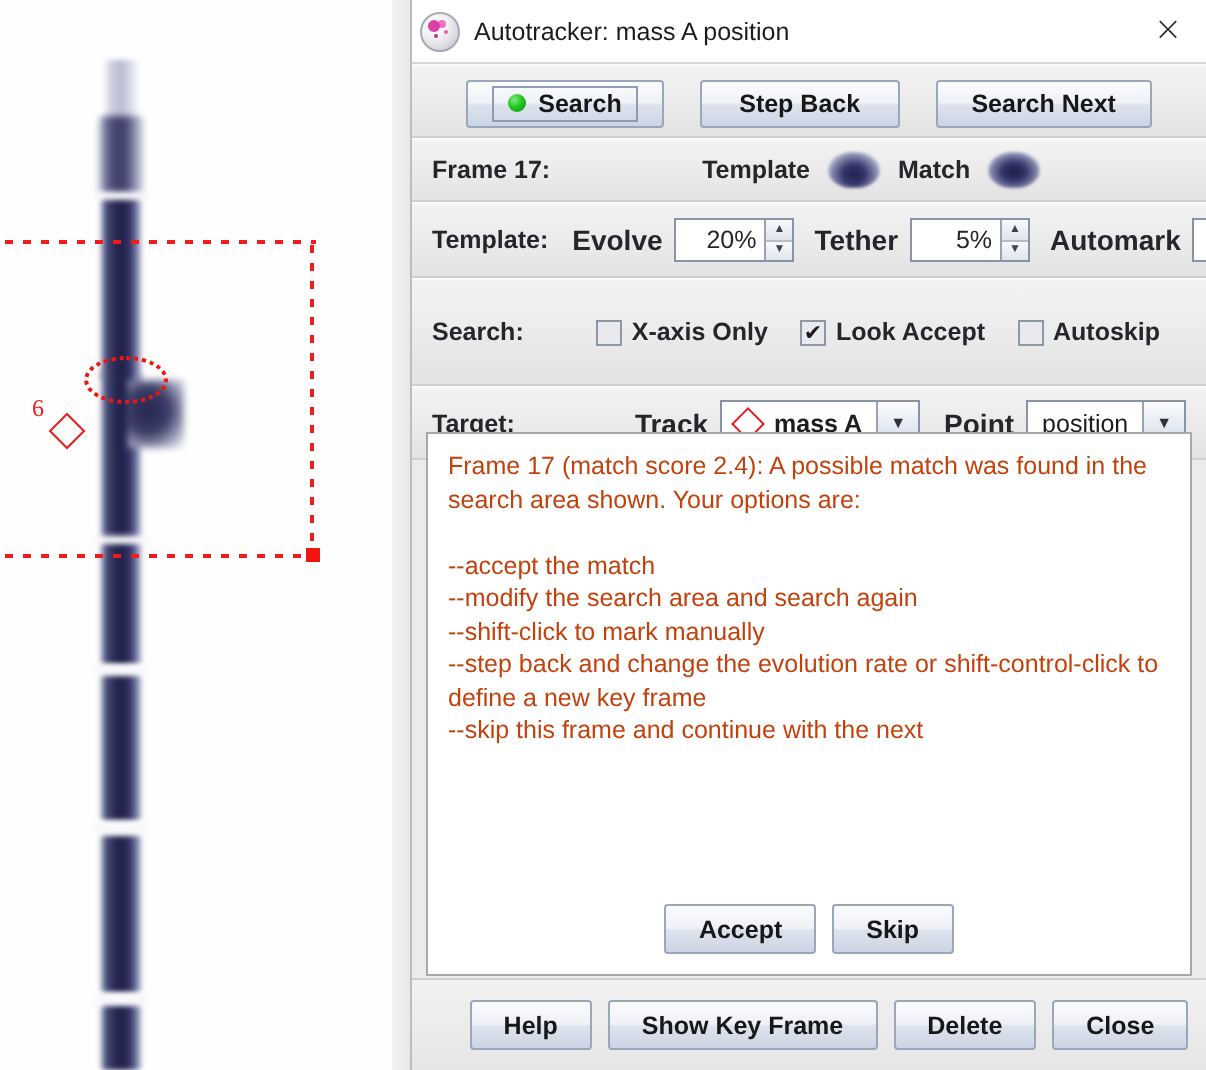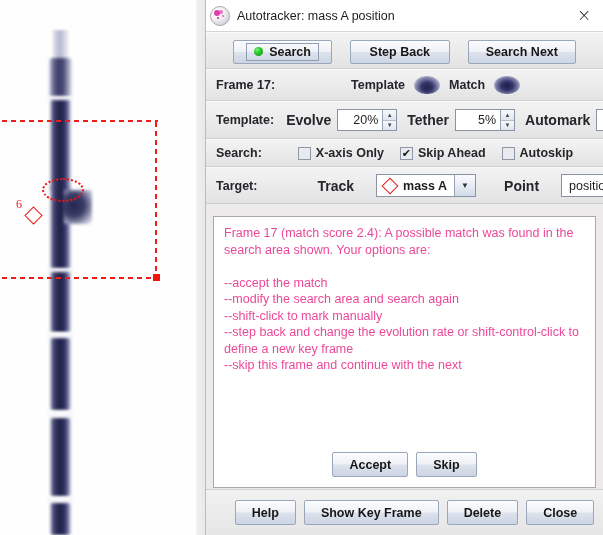--- a/index.html
+++ b/index.html
@@ -167,35 +167,35 @@
     width:13px;display:flex;flex-direction:column;border-left:1px solid #9aa3b2;
   }
   .sp-btn{
     flex:1;background:linear-gradient(to bottom,#f7f9fb,#dfe5ee);
     display:flex;align-items:center;justify-content:center;
     font-size:6px;color:#3d4450;line-height:1;
   }
   .sp-btn.up{border-bottom:1px solid #b6bdc8;}
 
   
-  #search-row{height:28px;}
+  #search-row{height:54px;}
   .cbox-wrap{display:flex;align-items:center;gap:5px;margin-left:16px;}
   .cbox{
     width:13px;height:13px;box-sizing:border-box;
     border:1px solid #8d97a6;background:#e8eaee;
     display:flex;align-items:center;justify-content:center;
     font-size:11px;color:#1a1a1a;line-height:1;
     font-family:"DejaVu Sans",sans-serif;
   }
   .cbox-lbl{font-size:12.5px;font-weight:bold;color:#25252b;white-space:nowrap;}
 
   
   #target-row{height:37px;}
   .combo{
-    display:flex;align-items:stretch;height:23px;margin:0 22px;
+    display:flex;align-items:stretch;height:23px;margin:0 6px;
     border:1px solid #8a93a3;background:#fff;box-sizing:border-box;text-align:center;
   }
   .combo .cb-field{
     display:flex;align-items:center;gap:7px;padding:0 7px;
     font-size:12.5px;font-weight:bold;color:#1d1d1d;background:#fff;white-space:nowrap;
   }
   .combo .cb-arrow{
     width:20px;border-left:1px solid #9aa3b2;
     background:linear-gradient(to bottom,#fafbfd 0%,#e7ecf4 50%,#d2dae8 100%);
     display:flex;align-items:center;justify-content:center;
@@ -207,21 +207,21 @@
   }
 
   
   #msg-wrap{
     position:absolute;left:7px;right:7px;top:216px;height:272px;
     background:#ffffff;border:1px solid #a8a8a8;box-sizing:border-box;
     overflow:hidden;
   }
   #msg-text{
     padding:8px 0 0 10px;
-    color:#ec4899;font-size:12.5px;line-height:16.5px;
+    color:#c2410c;font-size:12.5px;line-height:16.5px;
     white-space:pre-wrap;font-family:"Liberation Sans",sans-serif;
   }
   #msg-actions{
     position:absolute;left:0;right:0;bottom:10px;
     display:flex;justify-content:center;gap:8px;
   }
 
   
   #bottombar{
     position:absolute;left:0;right:0;bottom:0;height:45px;
@@ -321,21 +321,21 @@
     </div>
 
     <div class="row" id="search-row">
       <span class="row-label">Search:</span>
       <span class="cbox-wrap" style="margin-left:36px;">
         <span class="cbox"></span>
         <span class="cbox-lbl">X-axis Only</span>
       </span>
       <span class="cbox-wrap">
         <span class="cbox">✔</span>
-        <span class="cbox-lbl">Skip Ahead</span>
+        <span class="cbox-lbl">Look Accept</span>
       </span>
       <span class="cbox-wrap">
         <span class="cbox"></span>
         <span class="cbox-lbl">Autoskip</span>
       </span>
     </div>
 
     <div class="row" id="target-row">
       <span class="row-label">Target:</span>
       <span class="mini-lbl" style="margin-left:60px;">Track</span>

